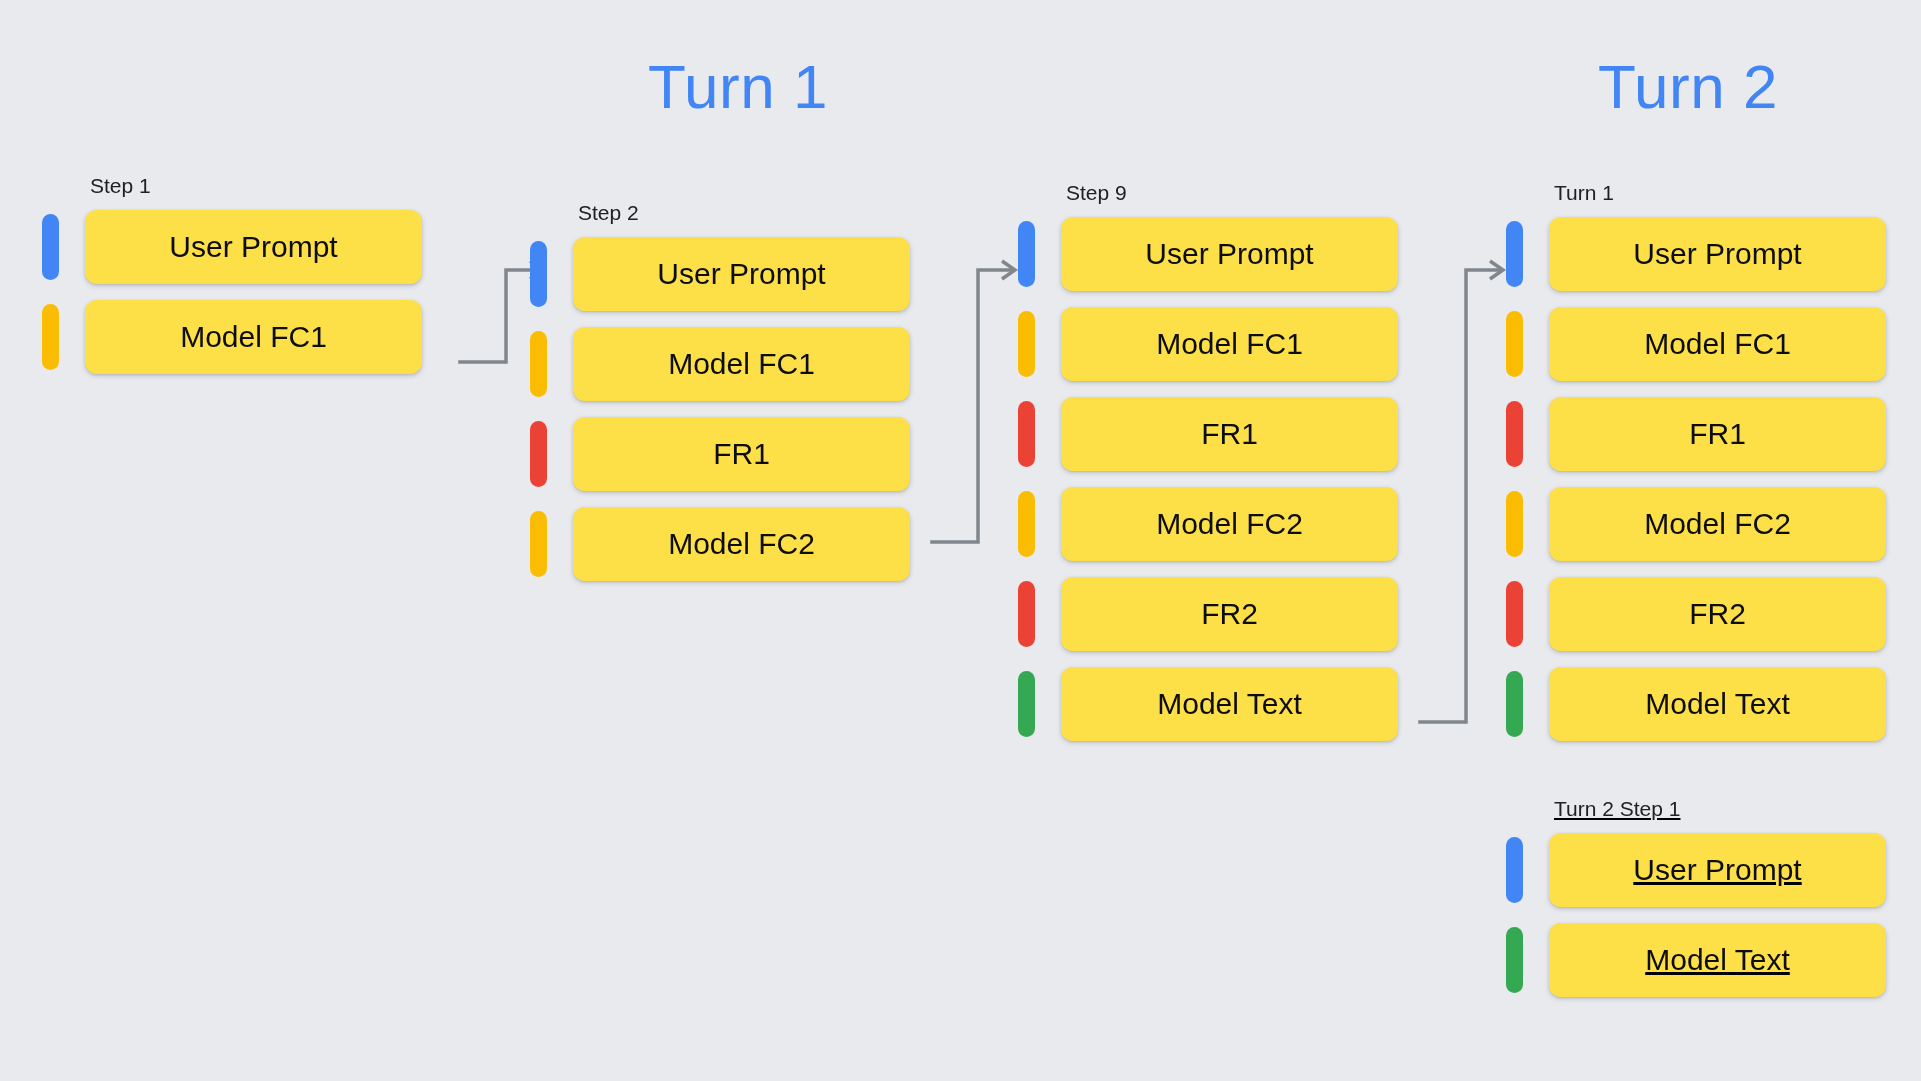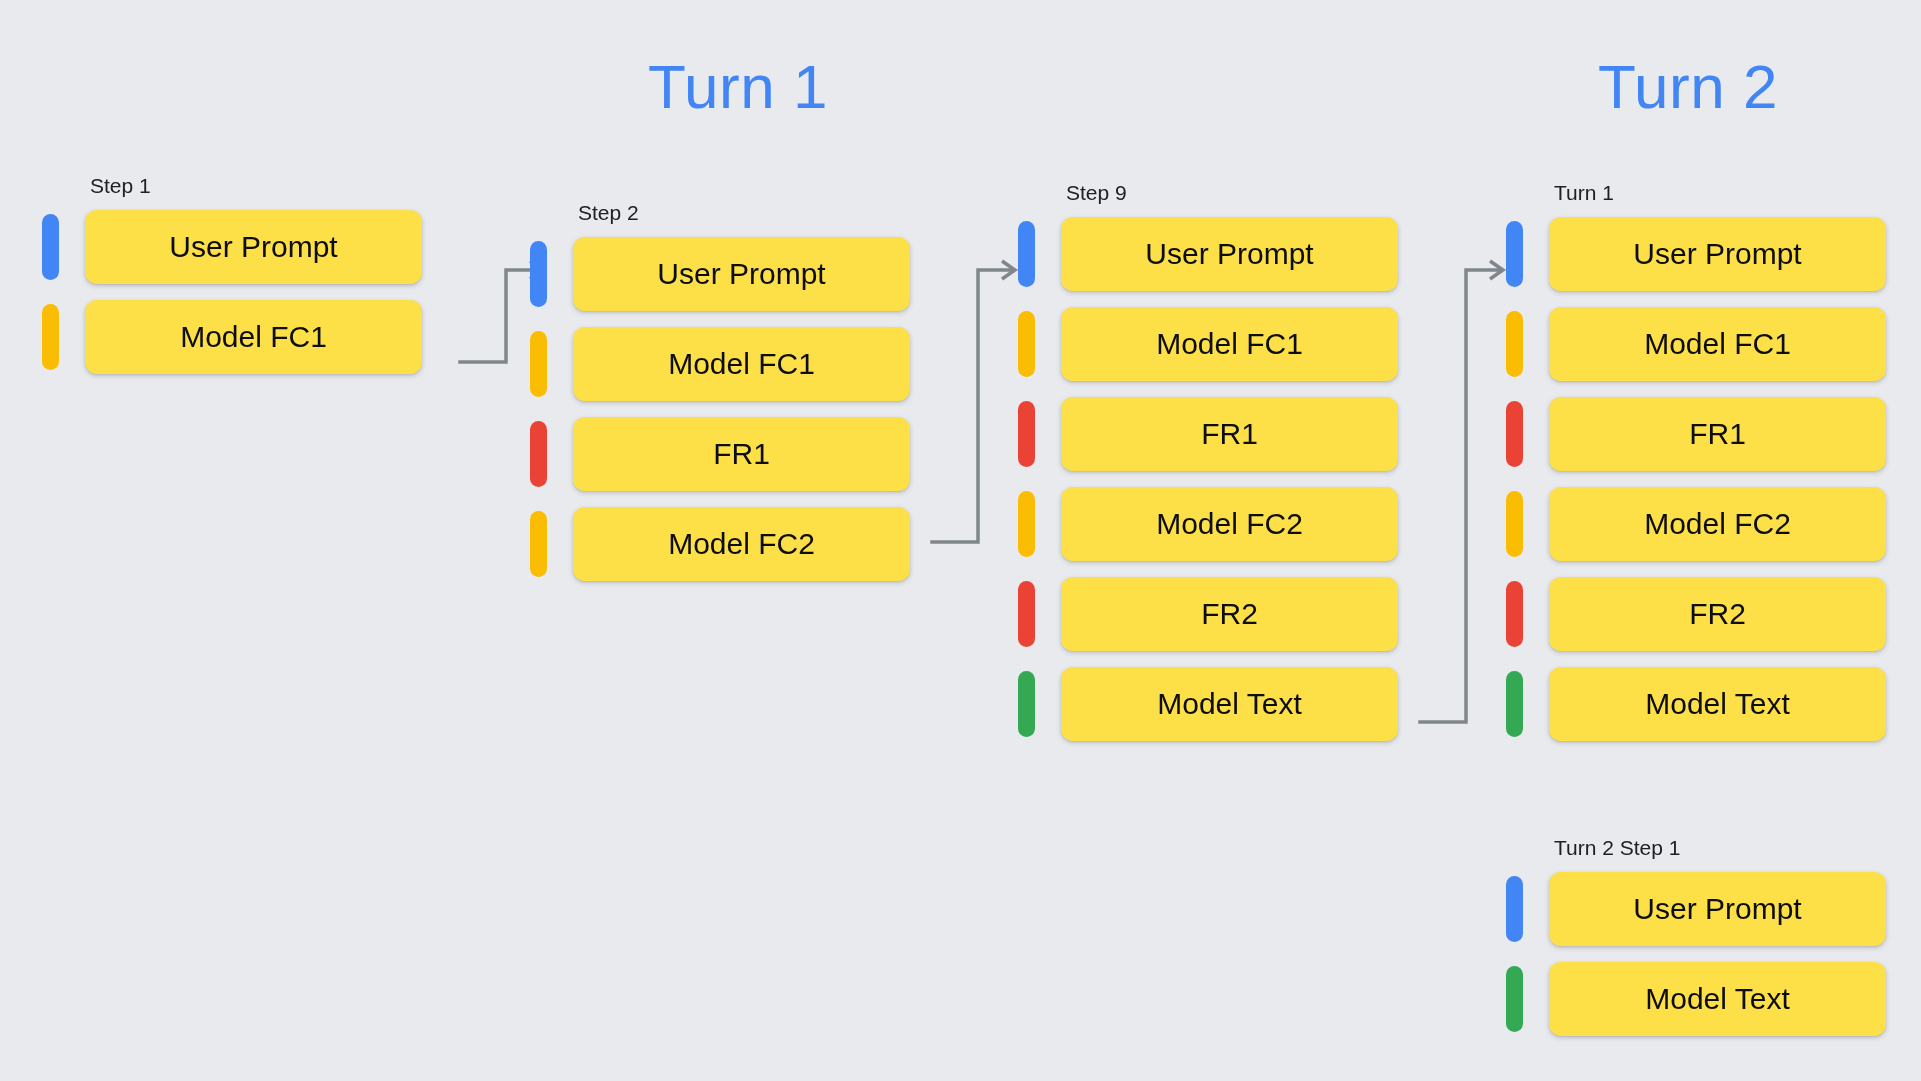--- a/index.html
+++ b/index.html
@@ -37,21 +37,21 @@
 
   
   .column {
     position: absolute;
     width: 380px;
   }
   #column-step-1     { left: 42px;   top: 175px; }
   #column-step-2     { left: 530px;  top: 182px; margin-top: 20px; }
   #column-step-3     { left: 1018px; top: 182px; }
   #column-turn-1     { left: 1506px; top: 182px; }
-  #column-turn-2-s1  { left: 1506px; top: 837px; }
+  #column-turn-2-s1  { left: 1506px; top: 798px; text-decoration: underline; }
 
   .column-label {
     font-size: 21px;
     color: #202124;
     line-height: 1;
     margin-bottom: 14px;
     padding-left: 48px;
     white-space: nowrap;
   }
 

